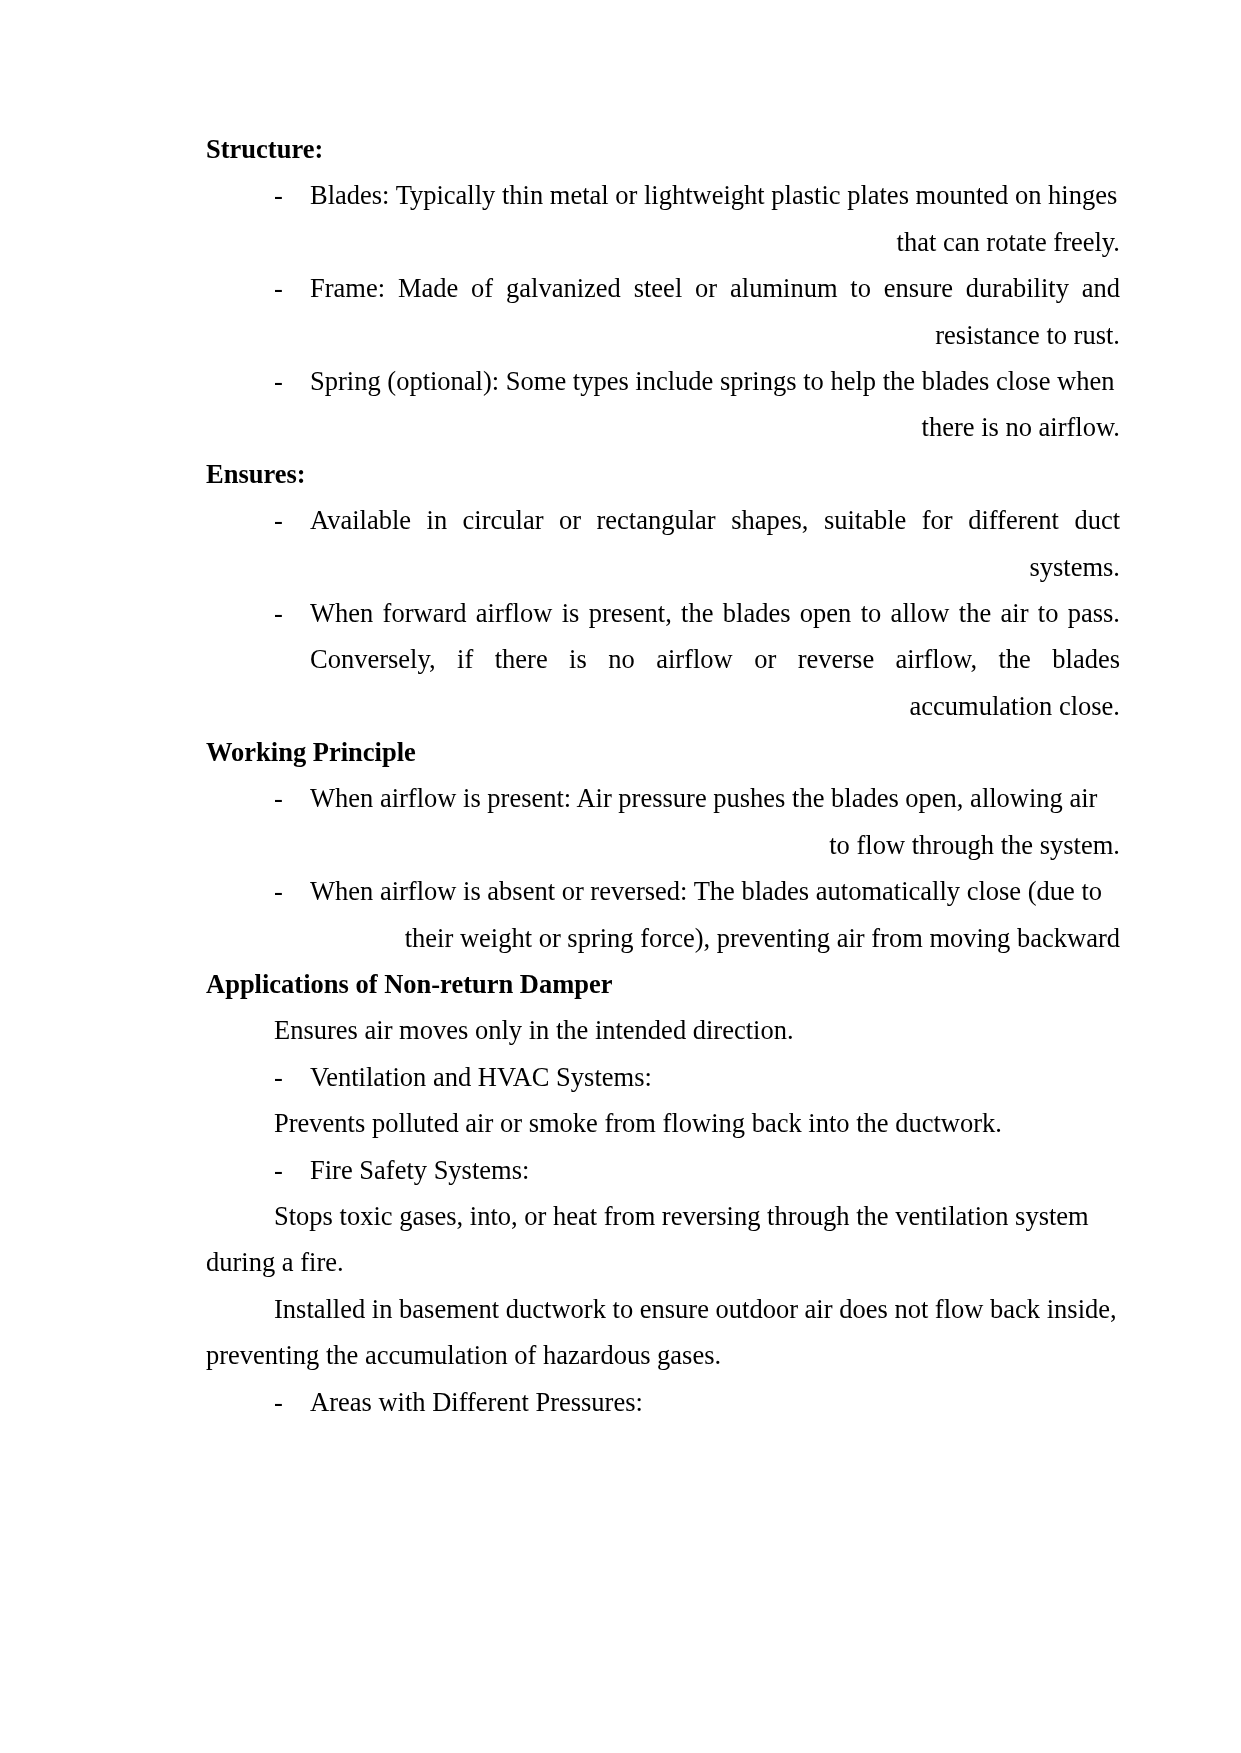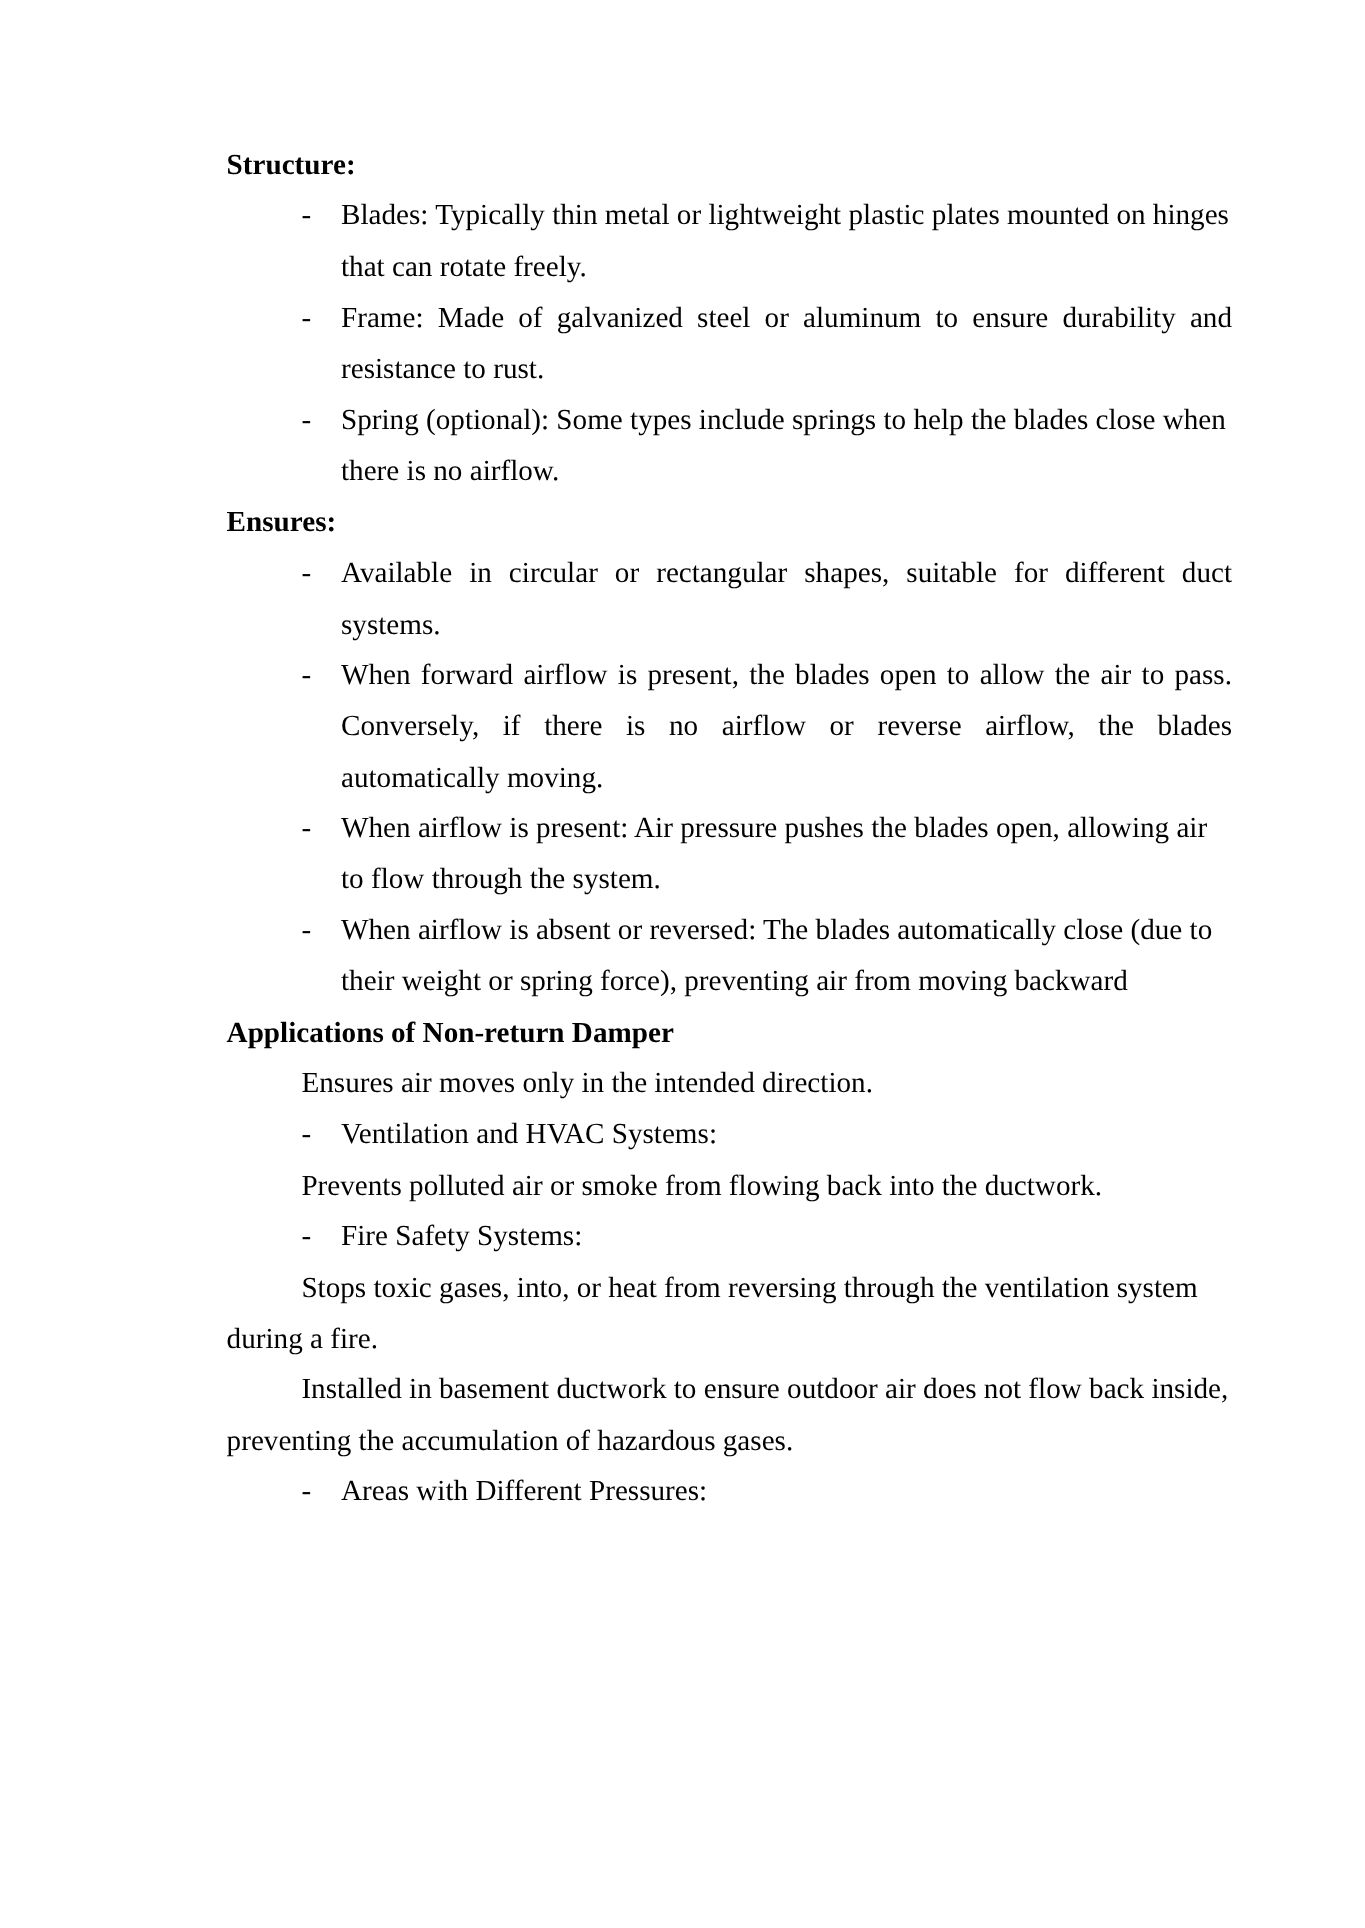--- a/index.html
+++ b/index.html
@@ -25,21 +25,21 @@
   }
   .line {
     height: 46.4px;
     line-height: 46.4px;
     white-space: nowrap;
   }
   .heading .line {
     font-weight: bold;
   }
   .ind-dash   { padding-left: 68px; }
-  .ind-cont   { padding-left: 104px; }
+  .ind-cont   { padding-left: 104px; text-align: right; }
   .ind-first  { padding-left: 68px; }
   .ind-margin { padding-left: 0; }
   .just {
     white-space: normal;
     text-align: justify;
     text-align-last: justify;
   }
   .dash {
     display: inline-block;
     width: 36px;
@@ -77,21 +77,24 @@
       <div class="block heading">
         <div class="line ind-margin">Ensures:</div>
       </div>
       <div class="block bullet">
         <div class="line ind-dash just"><span class="dash">-</span><span>Available in circular or rectangular shapes, suitable for different duct</span></div>
         <div class="line ind-cont">systems.</div>
       </div>
       <div class="block bullet">
         <div class="line ind-dash just"><span class="dash">-</span><span>When forward airflow is present, the blades open to allow the air to pass.</span></div>
         <div class="line ind-cont just">Conversely, if there is no airflow or reverse airflow, the blades</div>
-        <div class="line ind-cont">automatically moving.</div>
+        <div class="line ind-cont">accumulation close.</div>
+      </div>
+      <div class="block heading">
+        <div class="line ind-margin">Working Principle</div>
       </div>
       <div class="block bullet">
         <div class="line ind-dash"><span class="dash">-</span><span>When airflow is present: Air pressure pushes the blades open, allowing air</span></div>
         <div class="line ind-cont">to flow through the system.</div>
       </div>
       <div class="block bullet">
         <div class="line ind-dash"><span class="dash">-</span><span>When airflow is absent or reversed: The blades automatically close (due to</span></div>
         <div class="line ind-cont">their weight or spring force), preventing air from moving backward</div>
       </div>
       <div class="block heading">

